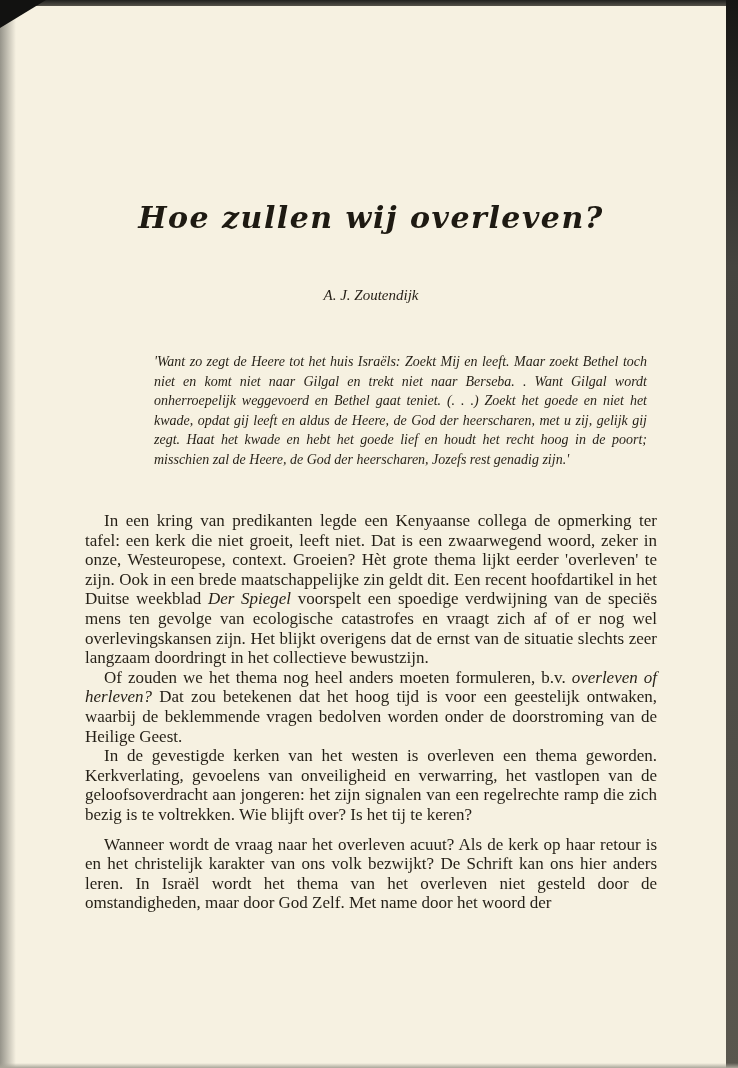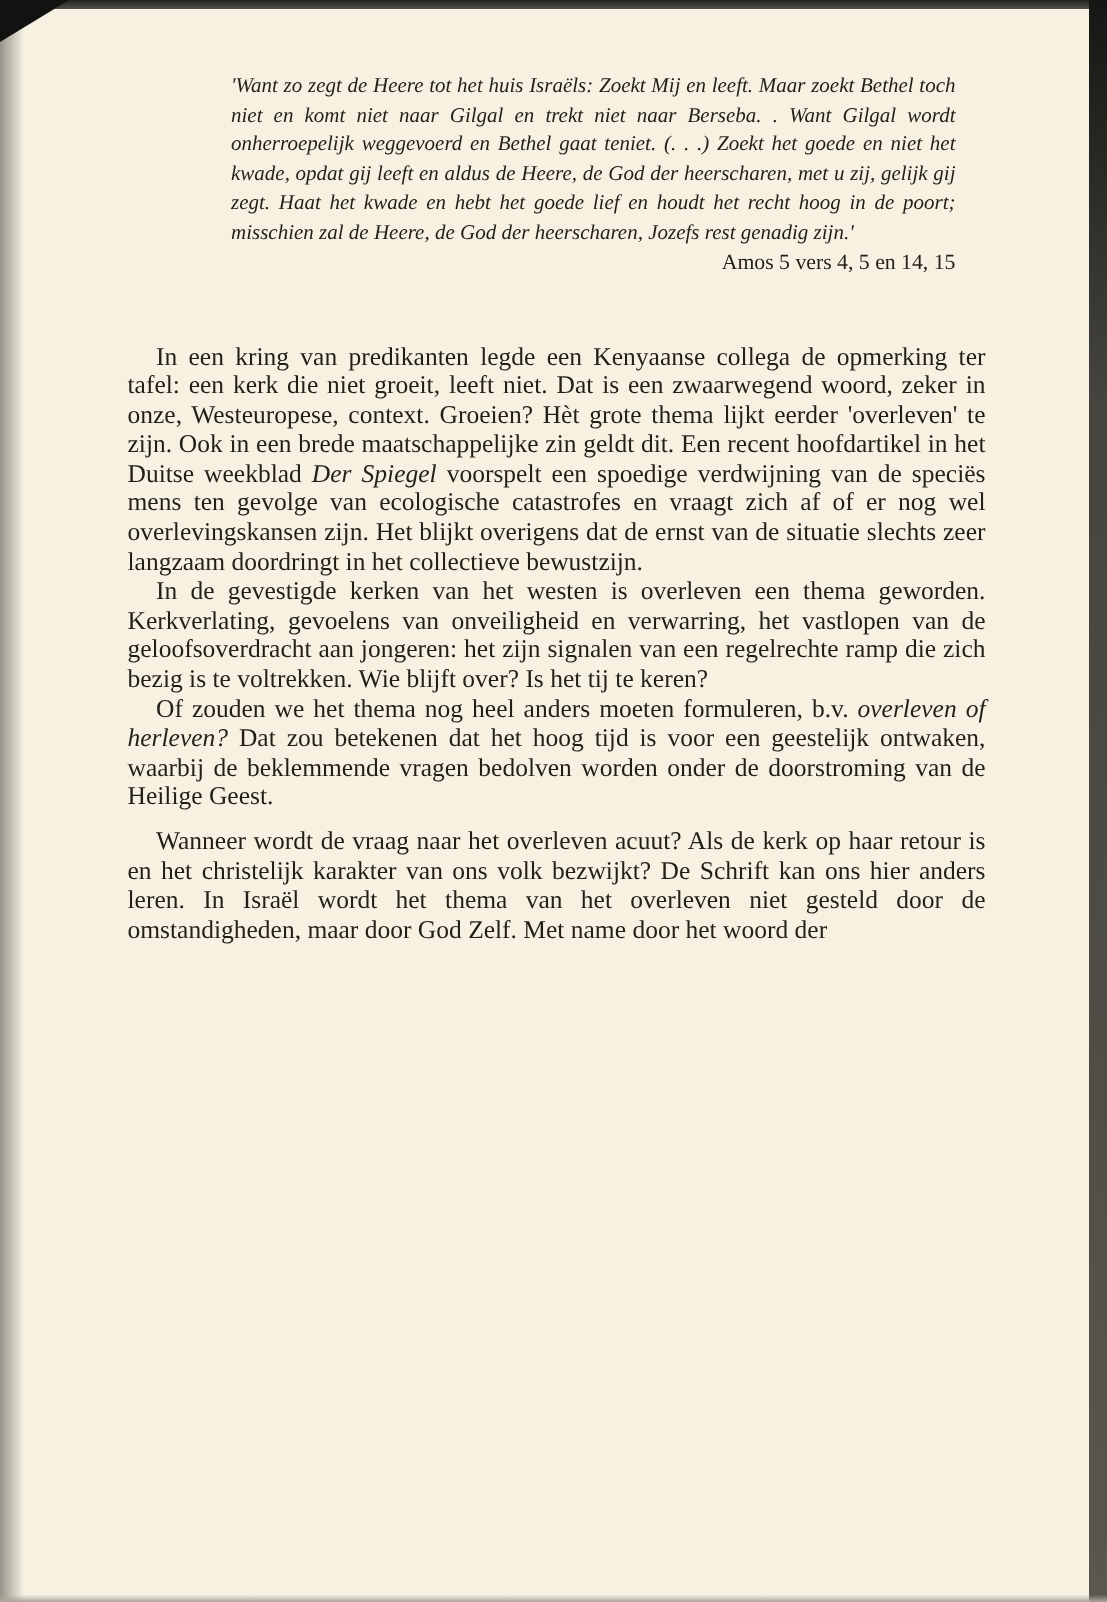--- a/index.html
+++ b/index.html
@@ -59,21 +59,21 @@
     letter-spacing: 1.5px;
     color: #1e1a12;
   }
   .author {
     margin-top: 52px;
     text-align: center;
     font-style: italic;
     font-size: 15px;
   }
   .quote-block {
-    margin: 48px 20px 0 69px; 
+    margin: 48px 10px 0 69px; 
     font-style: italic;
     font-size: 14px;
     line-height: 19.5px;
     text-align: justify;
   }
   .quote-attrib {
     margin-top: 1px;
     text-align: right;
     font-style: normal;
     font-size: 14.5px;
@@ -97,26 +97,27 @@
 <body>
 
 <div class="scan">
   <div class="edge-top"></div>
   <div class="edge-left"></div>
   <div class="edge-right"></div>
   <div class="edge-bottom"></div>
   <div class="corner-mark"></div>
 
   <div class="page-content">
+    <h1 class="title">Hoe zullen wij overleven?</h1>
+    <div class="author">A. J. Zoutendijk</div>
 
     <div class="quote-block">
       <div class="quote-text">'Want zo zegt de Heere tot het huis Israëls: Zoekt Mij en leeft. Maar zoekt Bethel toch niet en komt niet naar Gilgal en trekt niet naar Berseba. . Want Gilgal wordt onherroepelijk weggevoerd en Bethel gaat teniet. (. . .) Zoekt het goede en niet het kwade, opdat gij leeft en aldus de Heere, de God der heerscharen, met u zij, gelijk gij zegt. Haat het kwade en hebt het goede lief en houdt het recht hoog in de poort; misschien zal de Heere, de God der heerscharen, Jozefs rest genadig zijn.'</div>
-      <div class="quote-attrib">Amos 5 vers 4, 5 en 14, 15</div>
     </div>
 
     <div class="article-body">
         <p><span>In een kring van predikanten legde een Kenyaanse collega de opmerking ter tafel: een kerk die niet groeit, leeft niet. Dat is een zwaarwegend woord, zeker in onze, Westeuropese, context. Groeien? Hèt grote thema lijkt eerder 'overleven' te zijn. Ook in een brede maatschappelijke zin geldt dit. Een recent hoofdartikel in het Duitse weekblad </span><span class="it">Der Spiegel</span><span> voorspelt een spoedige verdwijning van de speciës mens ten gevolge van ecologische catastrofes en vraagt zich af of er nog wel overlevingskansen zijn. Het blijkt overigens dat de ernst van de situatie slechts zeer langzaam doordringt in het collectieve bewustzijn.</span></p>
+        <p><span>Of zouden we het thema nog heel anders moeten formuleren, b.v. </span><span class="it">overleven of herleven?</span><span> Dat zou betekenen dat het hoog tijd is voor een geestelijk ontwaken, waarbij de beklemmende vragen bedolven worden onder de doorstroming van de Heilige Geest.</span></p>
         <p><span>In de gevestigde kerken van het westen is overleven een thema geworden. Kerkverlating, gevoelens van onveiligheid en verwarring, het vastlopen van de geloofsoverdracht aan jongeren: het zijn signalen van een regelrechte ramp die zich bezig is te voltrekken. Wie blijft over? Is het tij te keren?</span></p>
-        <p><span>Of zouden we het thema nog heel anders moeten formuleren, b.v. </span><span class="it">overleven of herleven?</span><span> Dat zou betekenen dat het hoog tijd is voor een geestelijk ontwaken, waarbij de beklemmende vragen bedolven worden onder de doorstroming van de Heilige Geest.</span></p>
         <p class="spaced"><span>Wanneer wordt de vraag naar het overleven acuut? Als de kerk op haar retour is en het christelijk karakter van ons volk bezwijkt? De Schrift kan ons hier anders leren. In Israël wordt het thema van het overleven niet gesteld door de omstandigheden, maar door God Zelf. Met name door het woord der</span></p>
       </div>
   </div>
 </div>
 
 </body></html>

